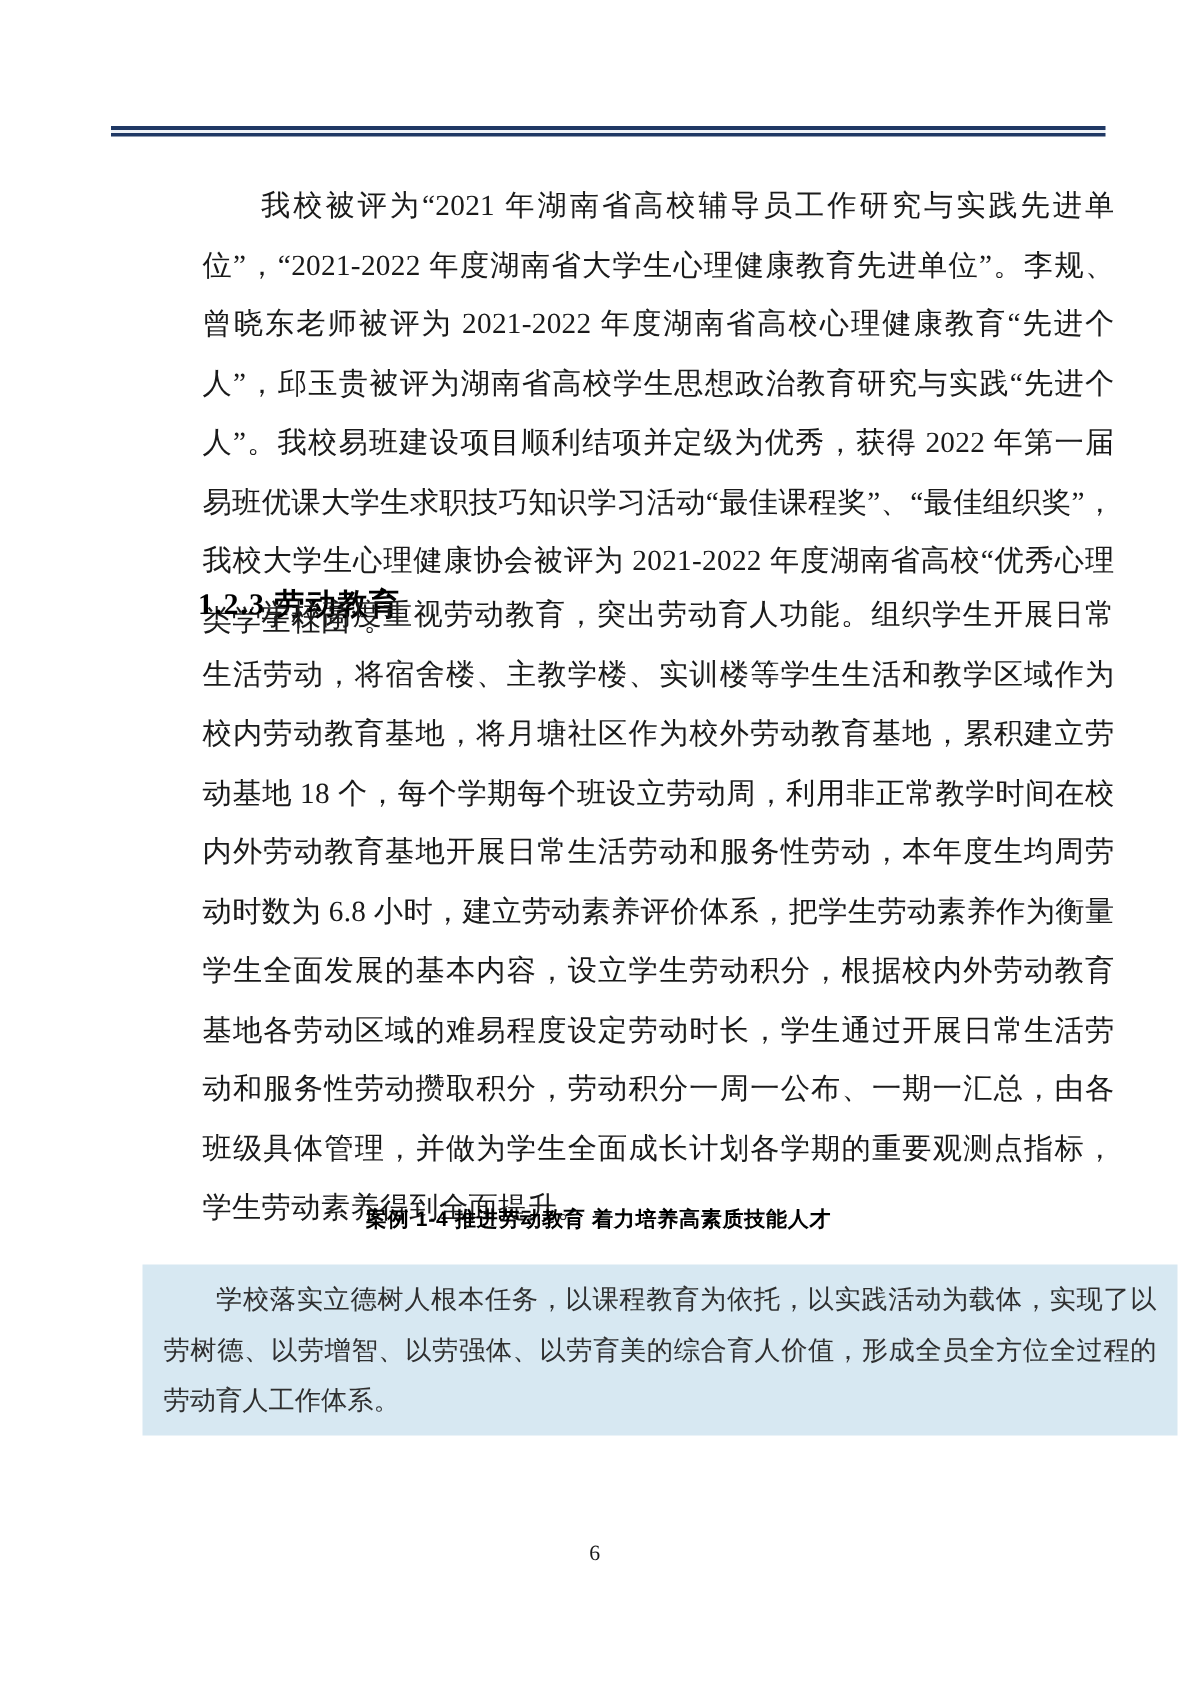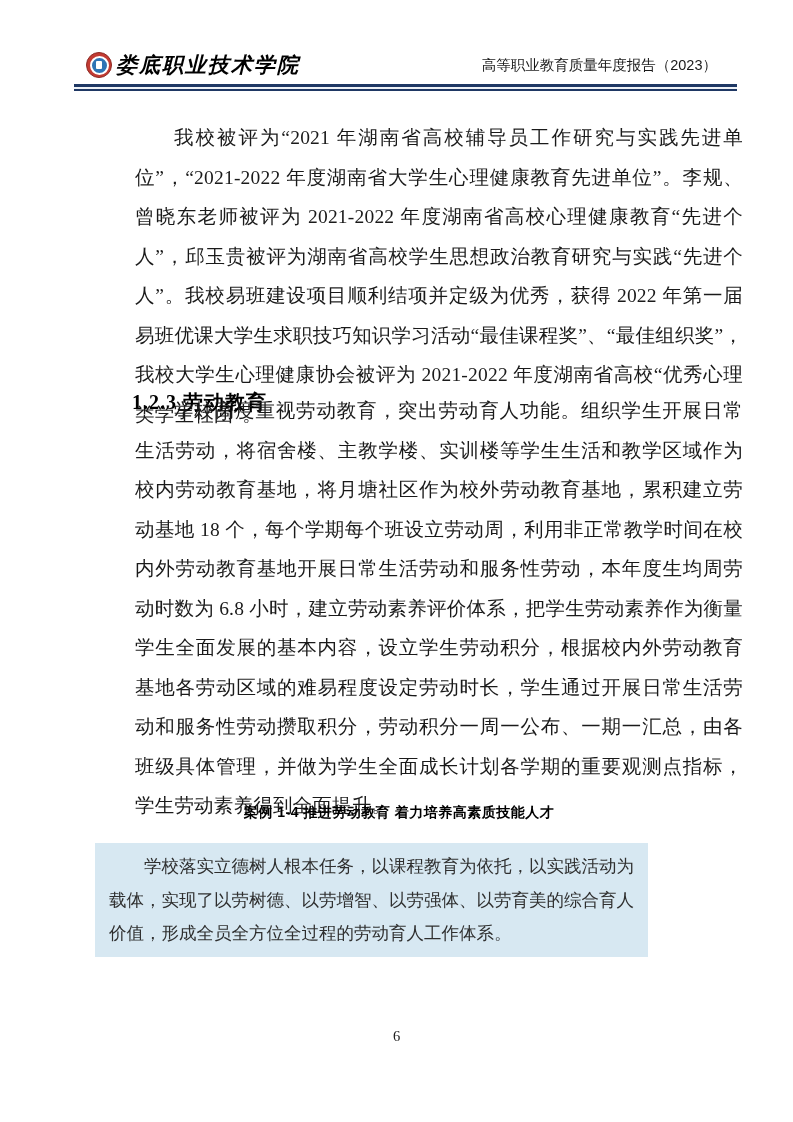--- a/index.html
+++ b/index.html
@@ -130,21 +130,21 @@
     font-size: 14px;
     color: #000000;
     letter-spacing: 0.5px;
   }
 
   
   .case-box {
     position: absolute;
     top: 843px;
     left: 95px;
-    width: 553px;
+    width: 690px;
     box-sizing: border-box;
     padding: 7px 14px 6px 14px;
     background: #d7e8f2;
   }
   .case-box p {
     margin: 0;
     font-size: 17.5px;
     line-height: 33.5px;
     text-align: justify;
     text-indent: 2em;
@@ -160,31 +160,20 @@
     text-align: center;
     font-size: 14.5px;
     color: #1a1a1a;
   }
 </style>
 </head>
 <body>
 
 <div class="page">
 
-  <div class="header-row">
-    <div class="logo-group">
-      <span class="logo-ring">
-        <span class="logo-core">
-          <span class="logo-glyph"></span>
-        </span>
-      </span>
-      <span class="college-name">娄底职业技术学院</span>
-    </div>
-    <div class="header-title">高等职业教育质量年度报告（2023）</div>
-  </div>
   <div class="header-rule"></div>
 
   <div class="body-para para-awards">我校被评为“2021 年湖南省高校辅导员工作研究与实践先进单位”，“2021-2022 年度湖南省大学生心理健康教育先进单位”。李规、曾晓东老师被评为 2021-2022 年度湖南省高校心理健康教育“先进个人”，邱玉贵被评为湖南省高校学生思想政治教育研究与实践“先进个人”。我校易班建设项目顺利结项并定级为优秀，获得 2022 年第一届易班优课大学生求职技巧知识学习活动“最佳课程奖”、“最佳组织奖”，我校大学生心理健康协会被评为 2021-2022 年度湖南省高校“优秀心理类学生社团”。</div>
 
   <div class="section-heading">1.2.3 劳动教育</div>
 
   <div class="body-para para-labor">学校高度重视劳动教育，突出劳动育人功能。组织学生开展日常生活劳动，将宿舍楼、主教学楼、实训楼等学生生活和教学区域作为校内劳动教育基地，将月塘社区作为校外劳动教育基地，累积建立劳动基地 18 个，每个学期每个班设立劳动周，利用非正常教学时间在校内外劳动教育基地开展日常生活劳动和服务性劳动，本年度生均周劳动时数为 6.8 小时，建立劳动素养评价体系，把学生劳动素养作为衡量学生全面发展的基本内容，设立学生劳动积分，根据校内外劳动教育基地各劳动区域的难易程度设定劳动时长，学生通过开展日常生活劳动和服务性劳动攒取积分，劳动积分一周一公布、一期一汇总，由各班级具体管理，并做为学生全面成长计划各学期的重要观测点指标，学生劳动素养得到全面提升。</div>
 
   <div class="case-heading">案例 1-4 推进劳动教育  着力培养高素质技能人才</div>
 

